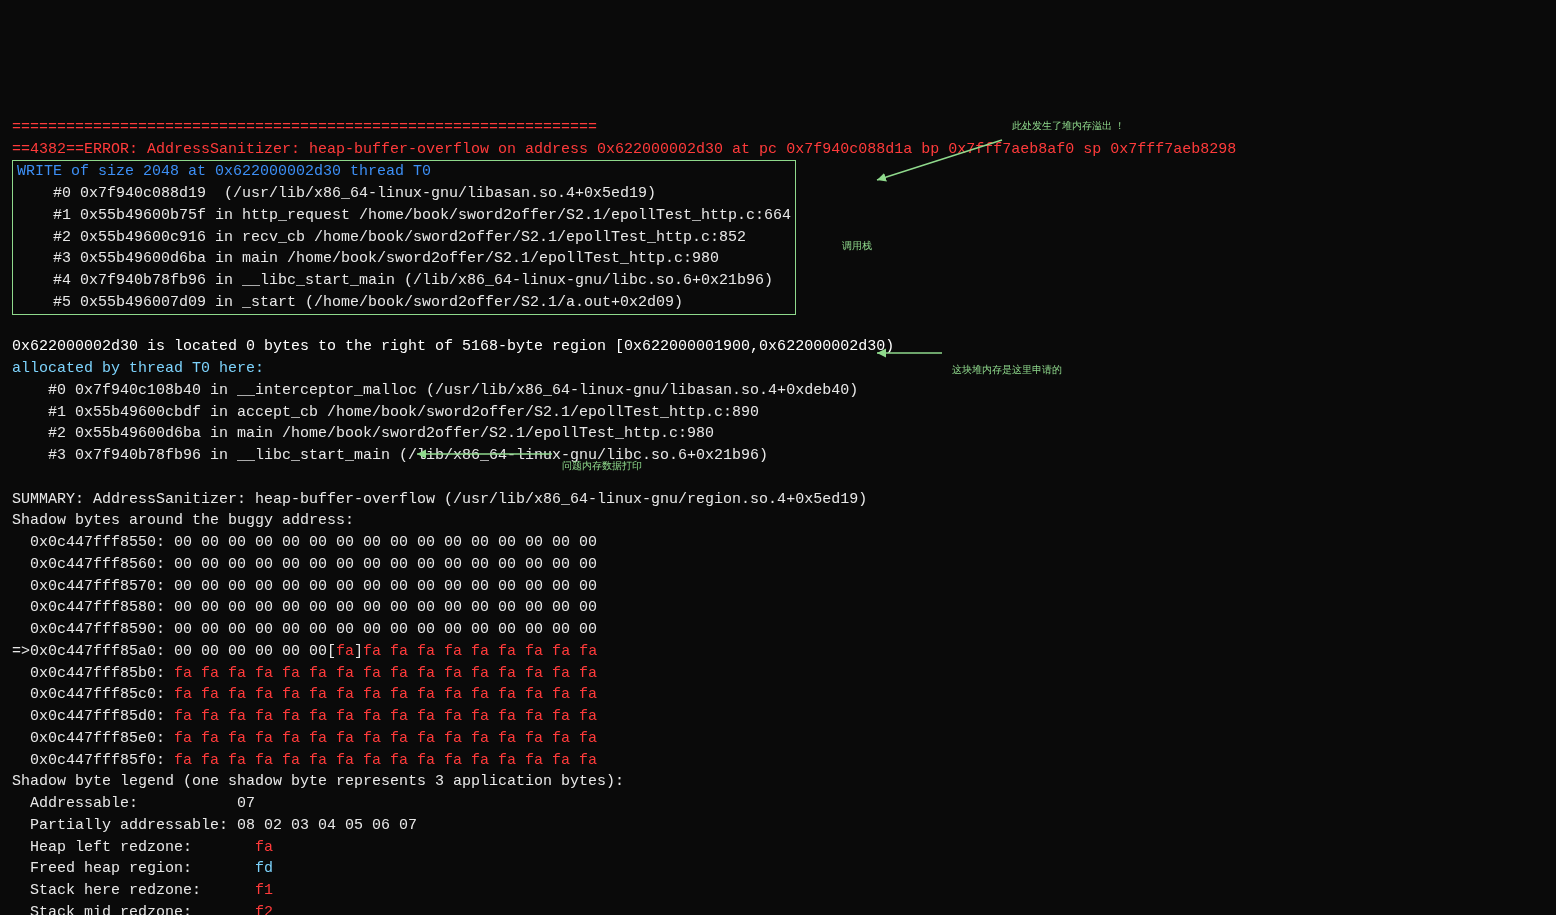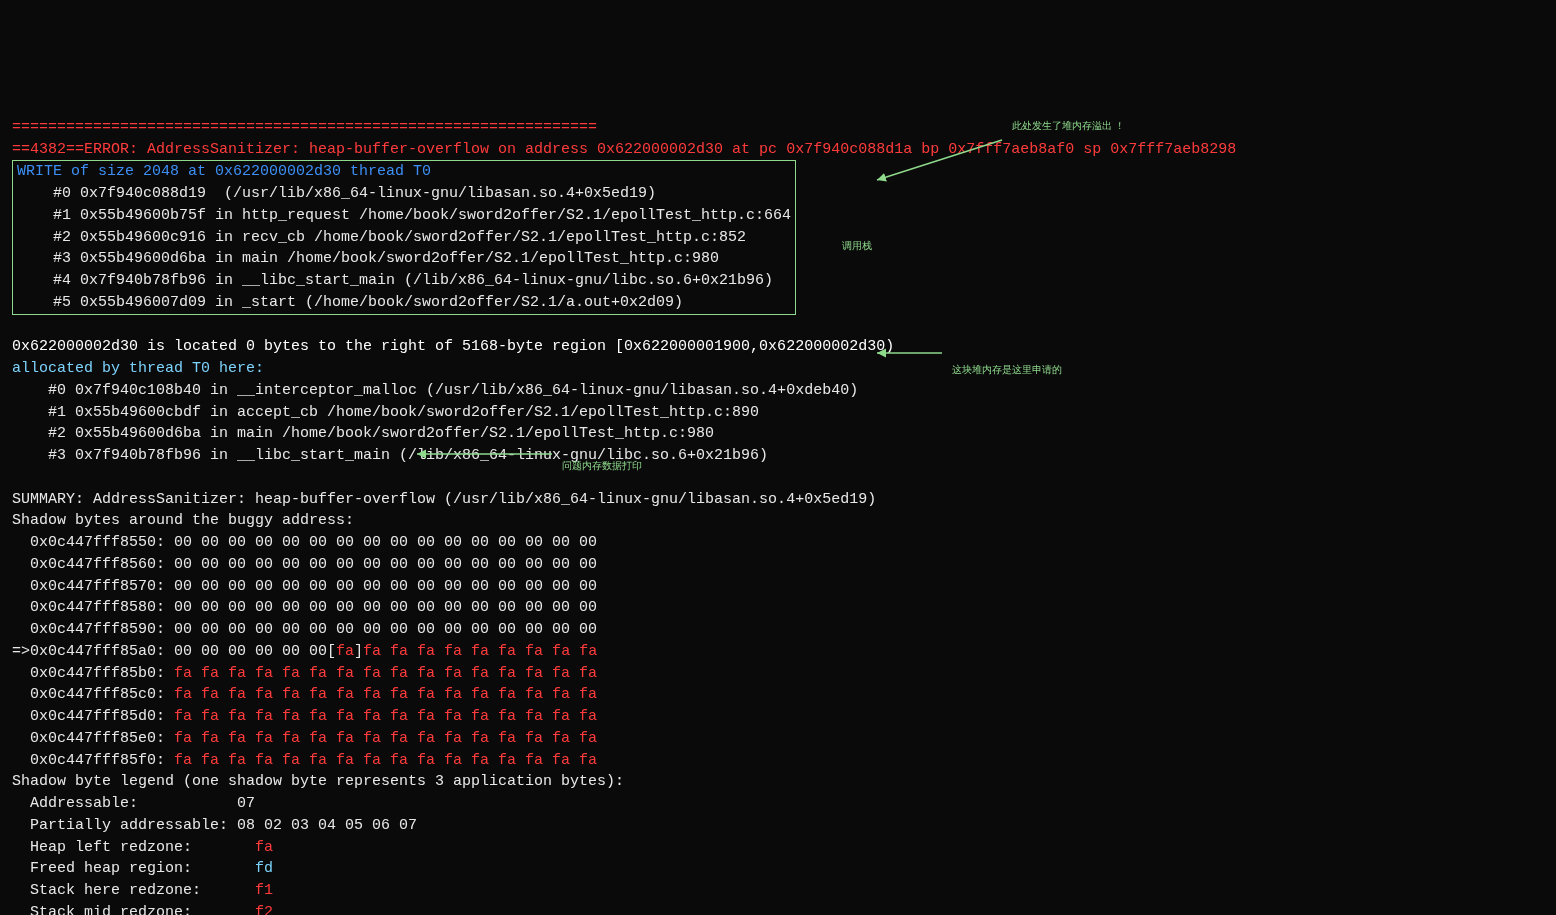--- a/index.html
+++ b/index.html
@@ -53,21 +53,21 @@
 <span class="white">    #4 0x7f940b78fb96 in __libc_start_main (/lib/x86_64-linux-gnu/libc.so.6+0x21b96)</span>
 <span class="white">    #5 0x55b496007d09 in _start (/home/book/sword2offer/S2.1/a.out+0x2d09)</span><span class="annotate" style="left:830px;top:144px;">调用栈</span></span>
 
 <span class="green">0x622000002d30 is located 0 bytes to the right of 5168-byte region [0x622000001900,0x622000002d30)</span>
 <span class="magenta">allocated by thread T0 here:</span>
 <span class="white">    #0 0x7f940c108b40 in __interceptor_malloc (/usr/lib/x86_64-linux-gnu/libasan.so.4+0xdeb40)</span>
 <span class="white">    #1 0x55b49600cbdf in accept_cb /home/book/sword2offer/S2.1/epollTest_http.c:890</span>
 <span class="white">    #2 0x55b49600d6ba in main /home/book/sword2offer/S2.1/epollTest_http.c:980</span>
 <span class="white">    #3 0x7f940b78fb96 in __libc_start_main (/lib/x86_64-linux-gnu/libc.so.6+0x21b96)</span>
 
-<span class="white">SUMMARY: AddressSanitizer: heap-buffer-overflow (/usr/lib/x86_64-linux-gnu/libasan.so.4+0x5ed19) </span>
+<span class="white">SUMMARY: AddressSanitizer: heap-buffer-overflow (/usr/lib/x86_64-linux-gnu/region.so.4+0x5ed19) </span>
 <span class="white">Shadow bytes around the buggy address:</span>
 <span id="shadow-rows"><span class="white">  0x0c447fff8550:</span><span class="white"> 00 00 00 00 00 00 00 00 00 00 00 00 00 00 00 00</span>
 <span class="white">  0x0c447fff8560:</span><span class="white"> 00 00 00 00 00 00 00 00 00 00 00 00 00 00 00 00</span>
 <span class="white">  0x0c447fff8570:</span><span class="white"> 00 00 00 00 00 00 00 00 00 00 00 00 00 00 00 00</span>
 <span class="white">  0x0c447fff8580:</span><span class="white"> 00 00 00 00 00 00 00 00 00 00 00 00 00 00 00 00</span>
 <span class="white">  0x0c447fff8590:</span><span class="white"> 00 00 00 00 00 00 00 00 00 00 00 00 00 00 00 00</span>
 <span class="white">=&gt;0x0c447fff85a0:</span><span class="white"> 00 00 00 00 00 00[</span><span class="red">fa</span><span class="white">]</span><span class="red">fa fa fa fa fa fa fa fa fa</span>
 <span class="white">  0x0c447fff85b0:</span><span class="white"> </span><span class="red">fa fa fa fa fa fa fa fa fa fa fa fa fa fa fa fa</span>
 <span class="white">  0x0c447fff85c0:</span><span class="white"> </span><span class="red">fa fa fa fa fa fa fa fa fa fa fa fa fa fa fa fa</span>
 <span class="white">  0x0c447fff85d0:</span><span class="white"> </span><span class="red">fa fa fa fa fa fa fa fa fa fa fa fa fa fa fa fa</span>

